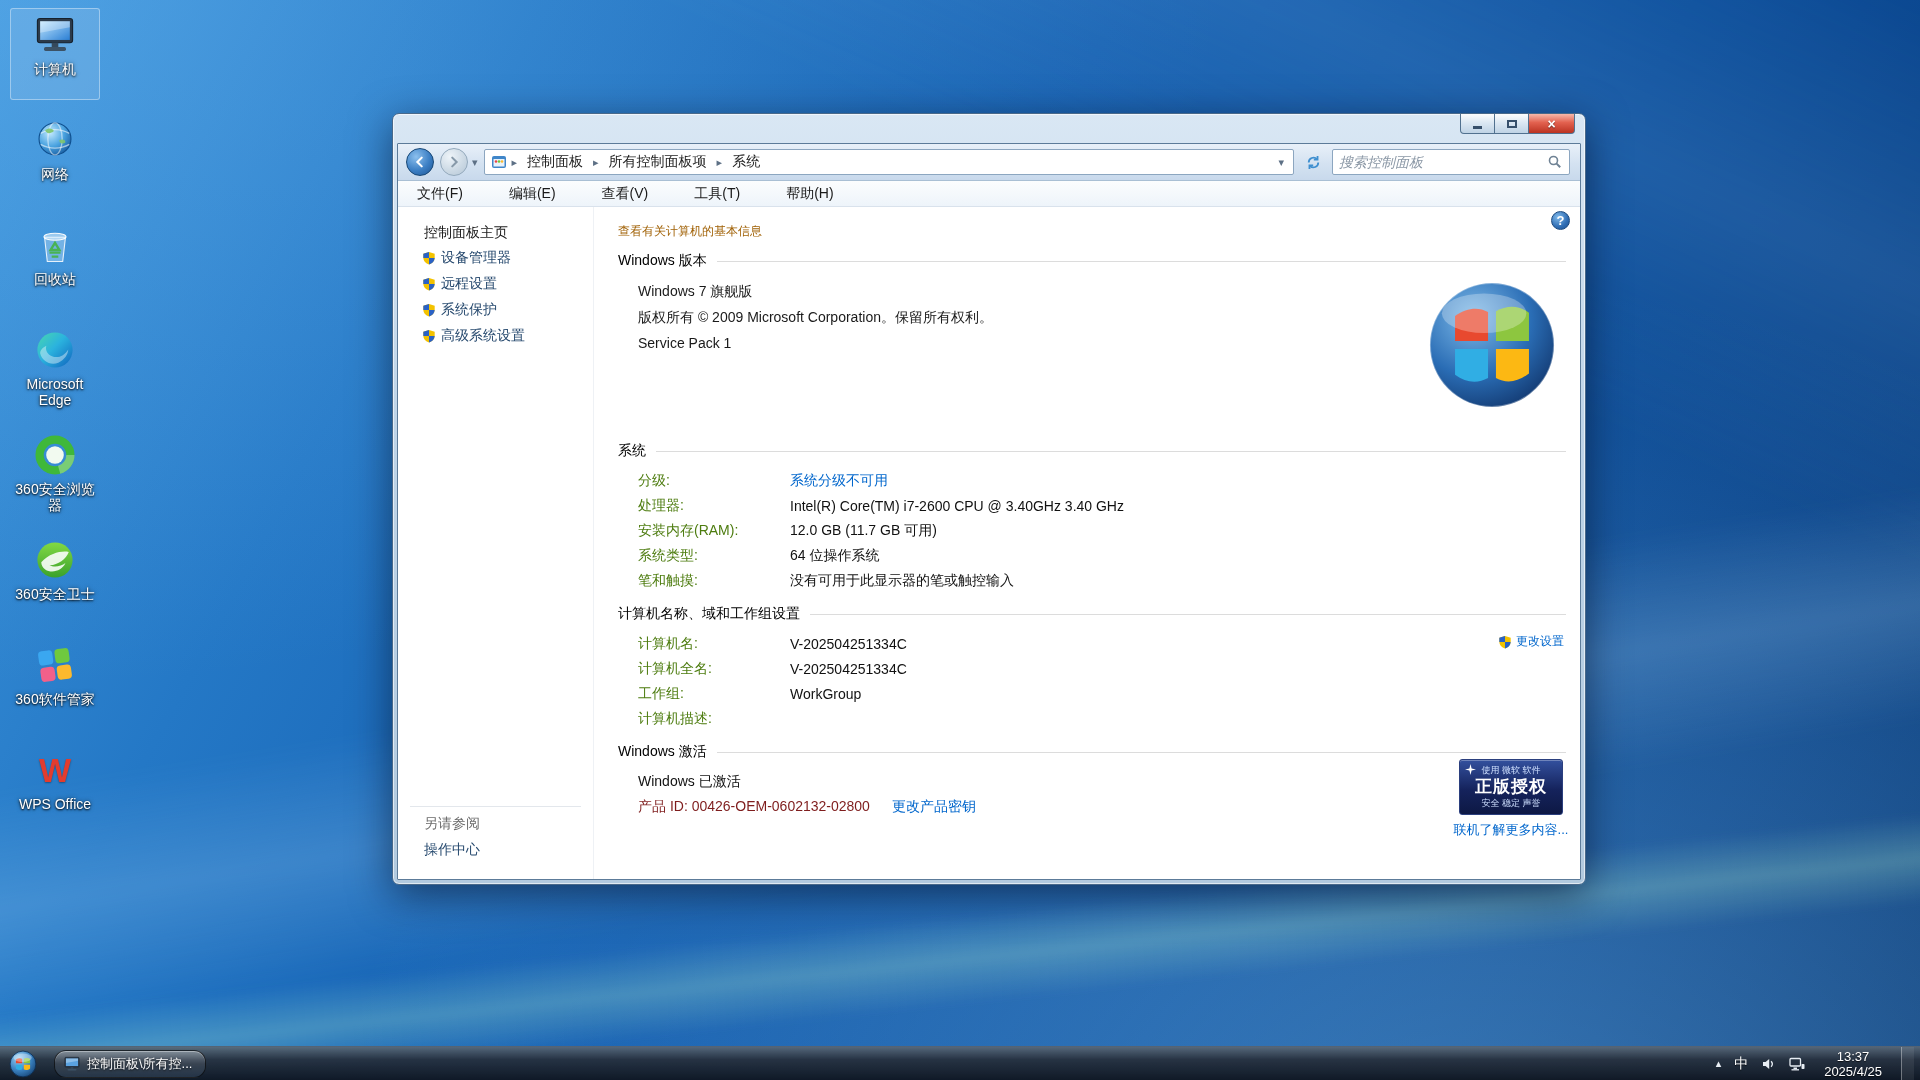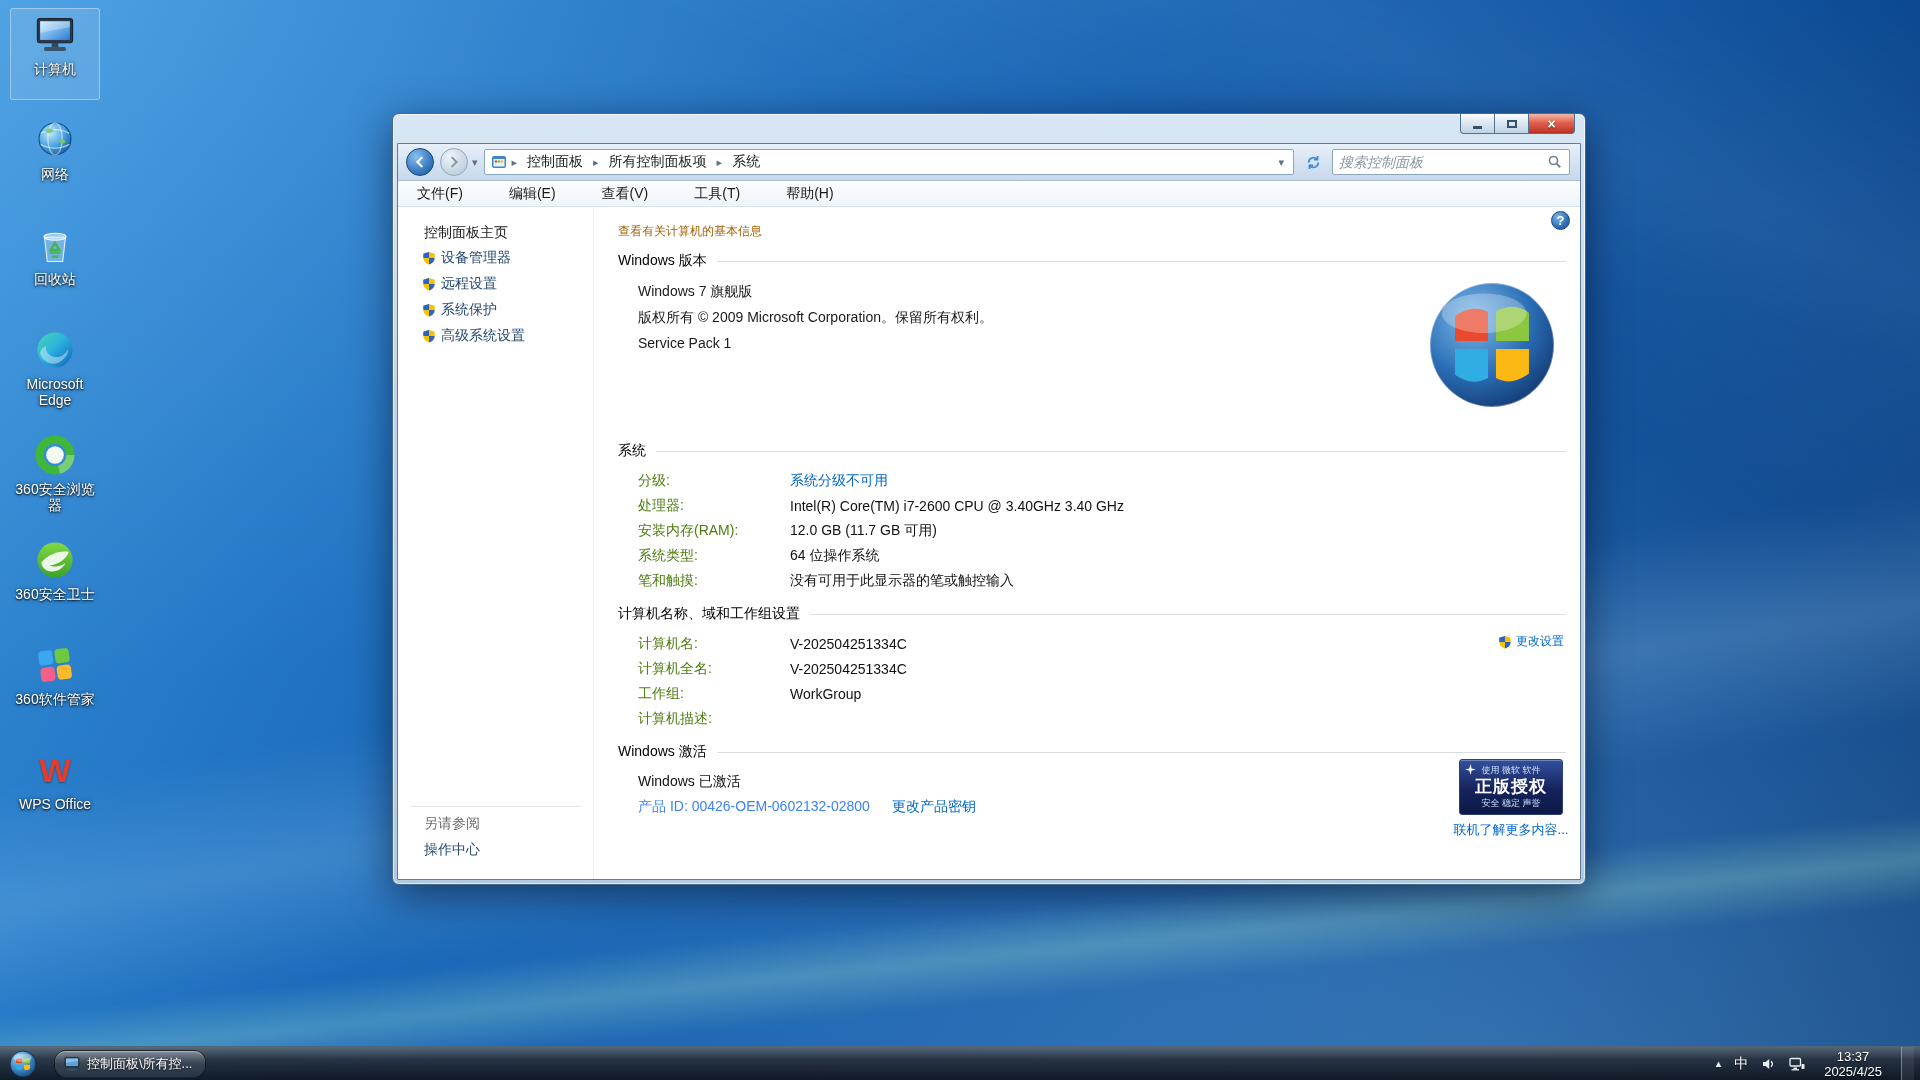--- a/index.html
+++ b/index.html
@@ -107,21 +107,21 @@
   .info-value { font-size:14px; color:#111; }
   .link { color:#0066cc; cursor:pointer; }
   .section { margin-bottom:12px; position:relative; }
 
   .win-logo { position:absolute; top:72px; right:22px; width:132px; height:132px; }
 
   .change-settings { position:absolute; top:28px; right:2px; display:flex; align-items:center; gap:4px;
     font-size:12px; color:#0066cc; cursor:pointer; }
 
   .product-row { display:flex; align-items:center; height:25px; }
-  .product-id { font-size:14px; color:#3b82f6;text-align:center; }
+  .product-id { font-size:14px; color:#7f1d1d;text-align:center; }
   .change-key { font-size:14px; margin-left:22px; }
 
   .genuine-wrap { position:absolute; top:16px; right:2px; width:106px; display:flex; flex-direction:column; align-items:center;margin-left:12px; }
   .genuine-badge { width:104px; height:56px; border:1px solid #2b3f7e; border-radius:3px; position:relative;
     background:linear-gradient(180deg,#33509e,#15235c 55%,#0d1844); box-shadow:inset 0 1px 0 rgba(255,255,255,.3);
     display:flex; flex-direction:column; align-items:center; justify-content:center; cursor:pointer; }
   .gb-line1 { font-size:9px; color:#cfe0ff; }
   .gb-line2 { font-size:17px; font-weight:bold; color:#fff; letter-spacing:1px; line-height:20px; }
   .gb-line3 { font-size:9px; color:#cfe0ff; }
   .gb-star { position:absolute; left:5px; top:4px; }

